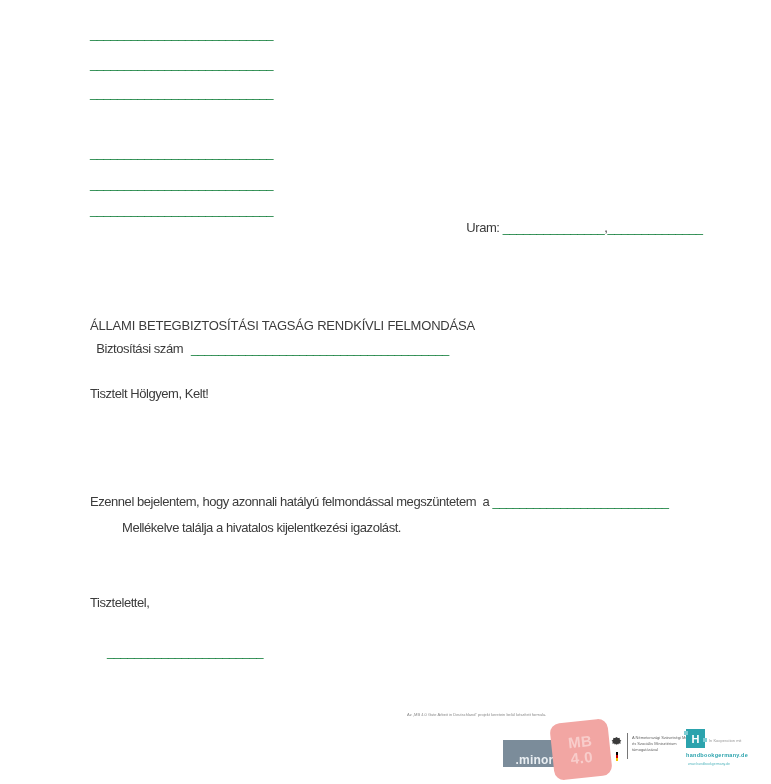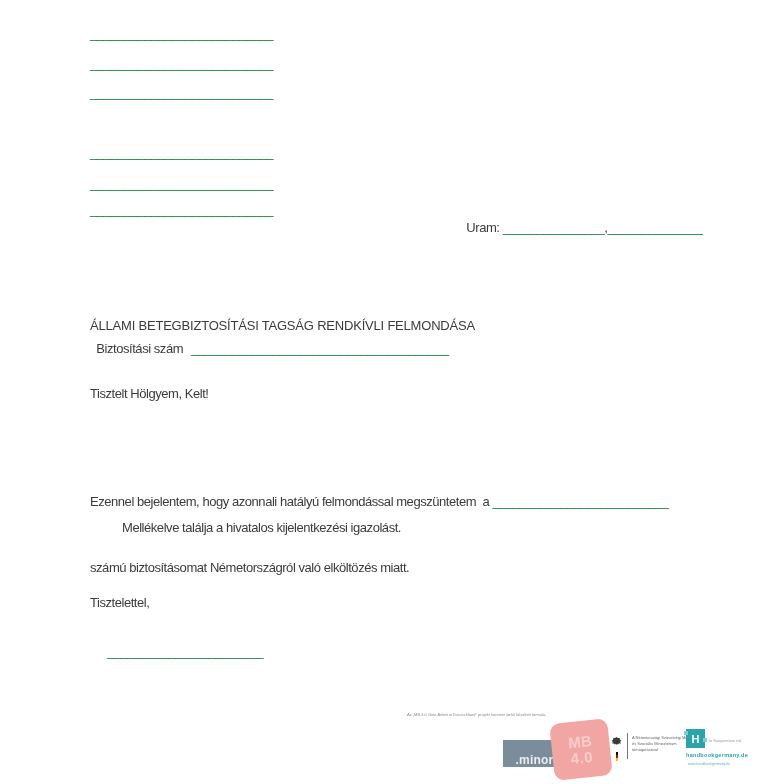--- a/index.html
+++ b/index.html
@@ -73,21 +73,20 @@
 <div class="t title" style="left:90px;top:296px;">ÁLLAMI BETEGBIZTOSÍTÁSI TAGSÁG RENDKÍVLI FELMONDÁSA</div>
 
 <div class="t" style="left:90px;top:326px;">
   <span>Biztosítási szám</span><span style="display:inline-block;width:8px;"></span><span class="blank">______________________________________</span>
 </div>
 
 <div class="t" style="left:90px;top:386px;">Tisztelt Hölgyem, Kelt!</div>
 
 <div class="t" style="left:90px;top:447px;line-height:22px;">
   <div><span>Ezennel bejelentem, hogy azonnali hatályú felmondással megszüntetem  a </span><span class="blank">__________________________</span></div>
-  <div>számú biztosításomat Németországról való elköltözés miatt.</div>
 </div>
 
 <div class="t" style="left:90px;top:520px;margin-left:32px;">Mellékelve találja a hivatalos kijelentkezési igazolást.</div>
 
 <div class="t" style="left:90px;top:595px;">Tisztelettel,</div>
 
 <span class="t blank" style="left:107px;top:644px;">_______________________</span>
 
 <div class="footnote">Az „MB 4.0 Gute Arbeit in Deutschland” projekt keretein belül készített formula.</div>
 

